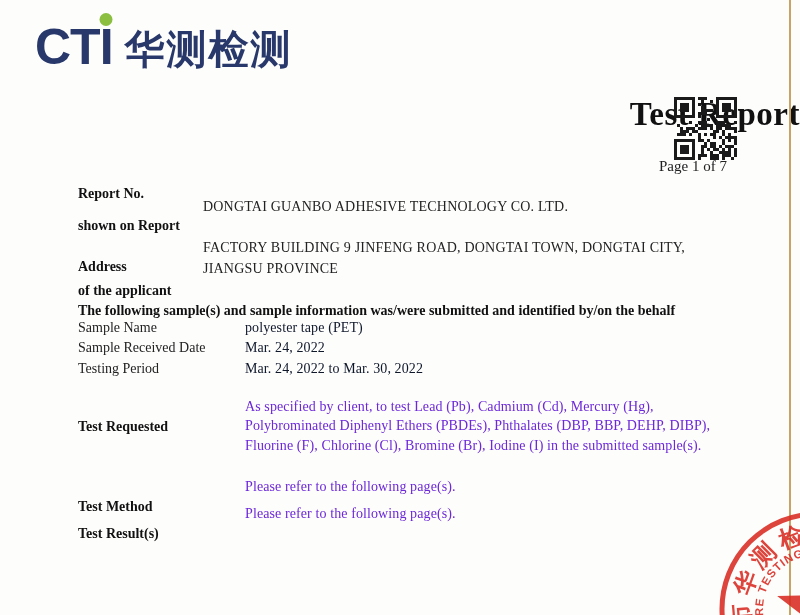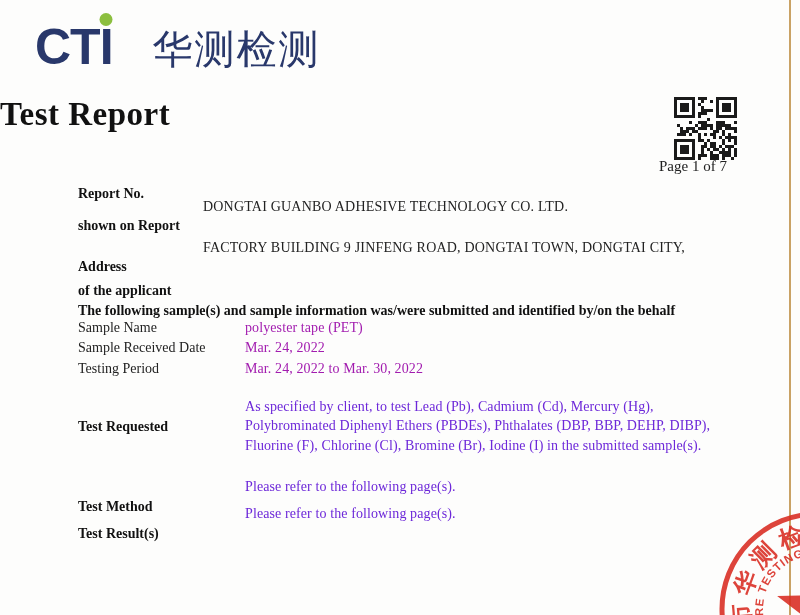--- a/index.html
+++ b/index.html
@@ -2,53 +2,53 @@
 <html><head>
 <meta charset="utf-8">
 <style>
   html,body{margin:0;padding:0;}
   body{width:800px;height:615px;background:#e9e9e9;}
   .page{
     position:relative;width:800px;height:615px;background:#fdfdfc;
     overflow:hidden;font-family:"Liberation Serif",serif;color:#1f1f1f;
   }
   
-  .logo{position:absolute;left:35px;top:24px;display:flex;align-items:flex-end;gap:28px;}
+  .logo{position:absolute;left:35px;top:24px;display:flex;align-items:flex-end;}
   .logo-cti{
     font-family:"Liberation Sans",sans-serif;font-weight:800;
     font-size:50px;line-height:0.92;color:#29386b;letter-spacing:-1px;
     display:flex;
   }
   .i-wrap{position:relative;display:inline-block;}
   .i-dot{
     position:absolute;left:50%;transform:translateX(-50%);
     top:-11px;width:13px;height:13px;border-radius:50%;background:#8cbf3f;
   }
   .logo-cn{
-    font-family:"Liberation Sans",sans-serif;font-weight:400;
+    font-family:"Liberation Sans",sans-serif;font-weight:700;
     font-size:40px;line-height:1;color:#29386b;margin-left:12px;margin-bottom:1px;
     letter-spacing:2px;
   }
   
   .title{
-    position:absolute;left:0;top:96px;width:800px;text-align:left;
+    position:absolute;left:0;top:96px;width:800px;text-align:right;
     font-size:33px;font-weight:bold;letter-spacing:0.5px;color:#111;
   }
   
   .qr{position:absolute;left:674px;top:97px;width:63px;height:63px;}
   .pageno{position:absolute;left:659px;top:158px;font-size:15px;color:#222;font-family:Liberation Serif, serif;}
   
   .lbl{position:absolute;font-size:14px;font-weight:bold;color:#111;line-height:20px;white-space:nowrap;margin-top:20px;}
   .val{position:absolute;font-size:14px;color:#222;line-height:21px;white-space:nowrap;letter-spacing:0.2px;}
   .vblock{position:absolute;font-size:14px;color:#6d28d9;line-height:19.4px;letter-spacing:0.1px;}
   .vblock div{white-space:nowrap;}
   .intro{position:absolute;left:78px;top:281px;font-size:14px;font-weight:bold;color:#111;line-height:19.5px;}
   .intro div{white-space:nowrap;}
   .srow-l{position:absolute;left:78px;font-size:14px;color:#222;white-space:nowrap;}
-  .srow-v{position:absolute;left:245px;font-size:14px;color:#a21caf;white-space:nowrap;letter-spacing:0.1px;}
+  .srow-v{position:absolute;left:245px;font-size:14px;color:#0f172a;white-space:nowrap;letter-spacing:0.1px;}
   
   .edge-line{position:absolute;left:789px;top:0;width:2px;height:615px;background:#c9a265;}
   
   .stamp{position:absolute;left:667px;top:459px;width:300px;height:300px;opacity:0.88;z-index:5;}
 </style>
 </head>
 <body>
 
 <div class="page">
 
@@ -292,20 +292,21 @@
   <div class="lbl" style="left:78px;top:164px">Report No.</div>
 
   <div class="lbl" style="left:78px;top:196px">
     <div>shown on Report</div>
   </div>
   <div class="val" style="left:203px;top:196px">DONGTAI GUANBO ADHESIVE TECHNOLOGY CO. LTD.</div>
 
   <div class="lbl" style="left:78px;top:237px">Address</div>
   <div class="val" style="left:203px;top:237px">
     <div>FACTORY BUILDING 9 JINFENG ROAD, DONGTAI TOWN, DONGTAI CITY,</div>
+    <div>JIANGSU PROVINCE</div>
   </div>
 
   <div class="intro">
     <div>of the applicant</div>
     <div>The following sample(s) and sample information was/were submitted and identified by/on the behalf</div>
   </div>
 
   <div class="srow-l" style="top:320px">Sample Name</div>
   <div class="srow-v" style="top:320px">polyester tape (PET)</div>
   <div class="srow-l" style="top:340px">Sample Received Date</div>

